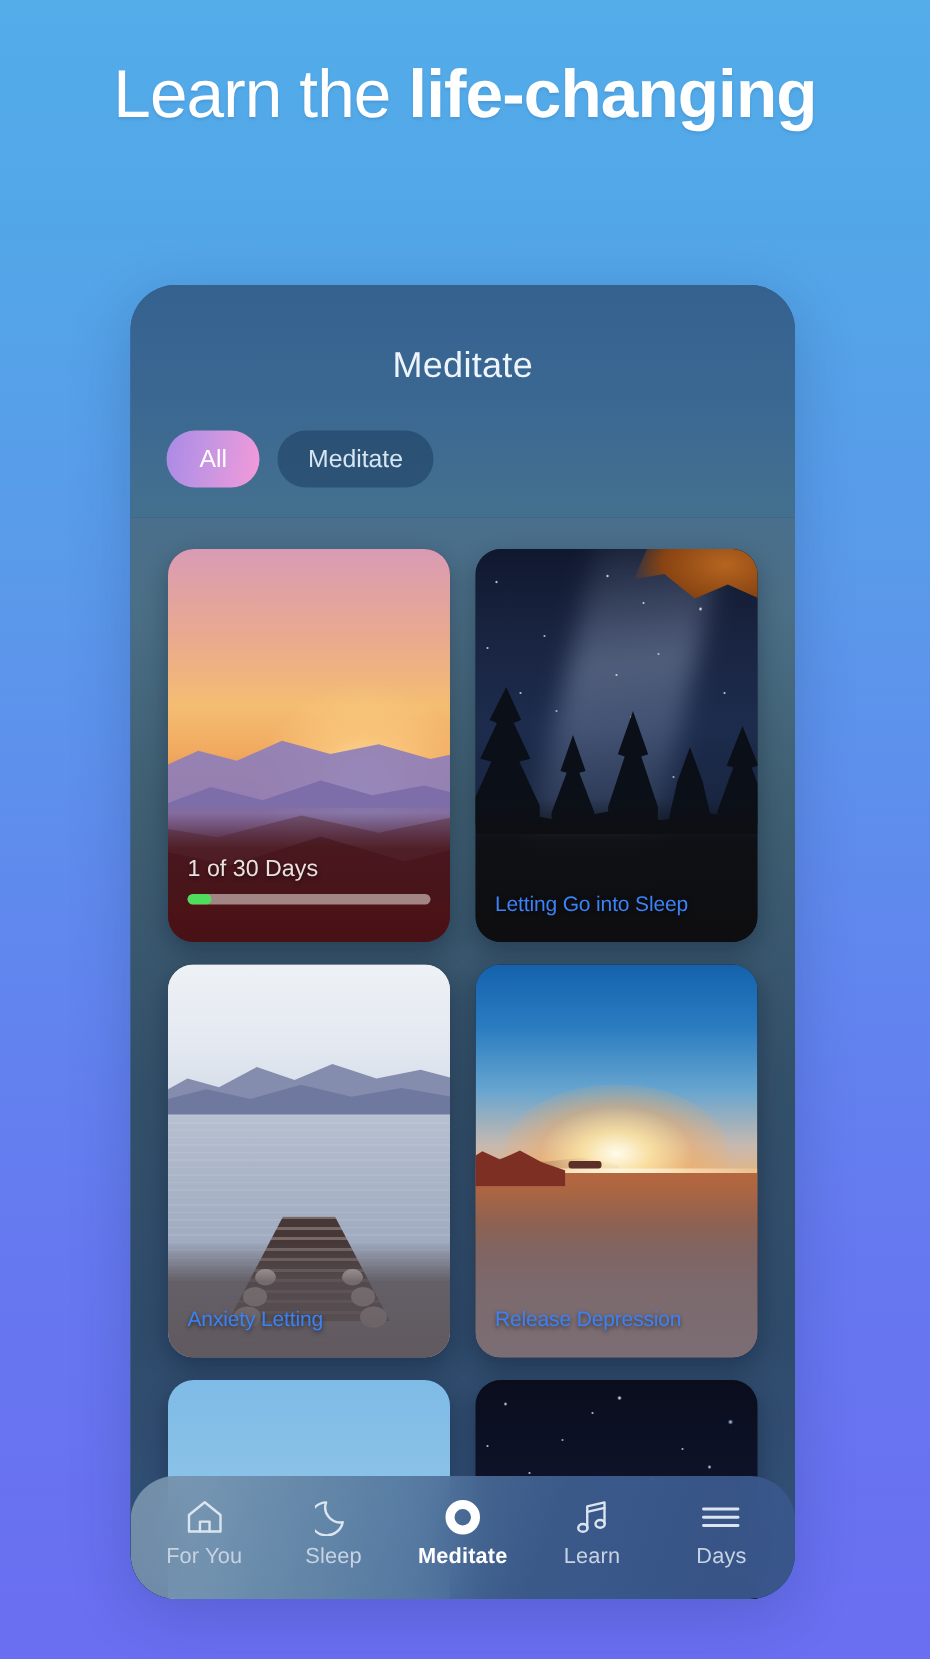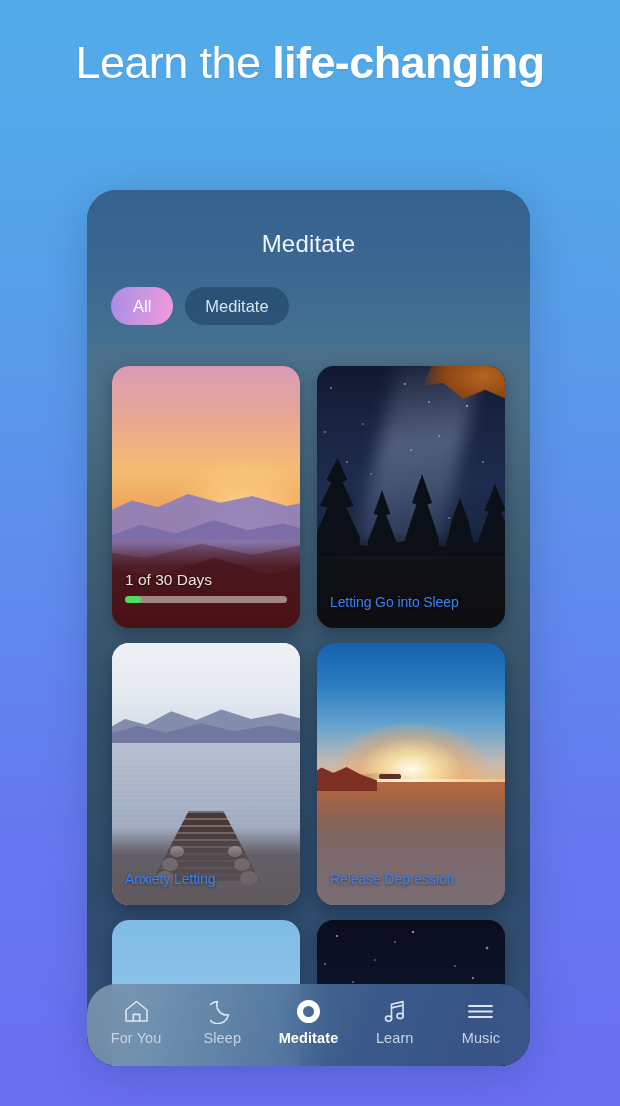--- a/index.html
+++ b/index.html
@@ -382,17 +382,17 @@
     </div>
 
     <div class="tab">
       <span class="ic">
         <svg width="27" height="20" viewBox="0 0 27 20" stroke="#dbe5f0" stroke-width="1.9" stroke-linecap="round">
           <path d="M2 5 H25"></path>
             <path d="M2 10.5 H25"></path>
             <path d="M2 16 H25"></path>
         </svg>
       </span>
-      <span class="lbl">Music</span>
+      <span class="lbl">Days</span>
     </div>
 
   </div>
 </div>
 
 </body></html>

